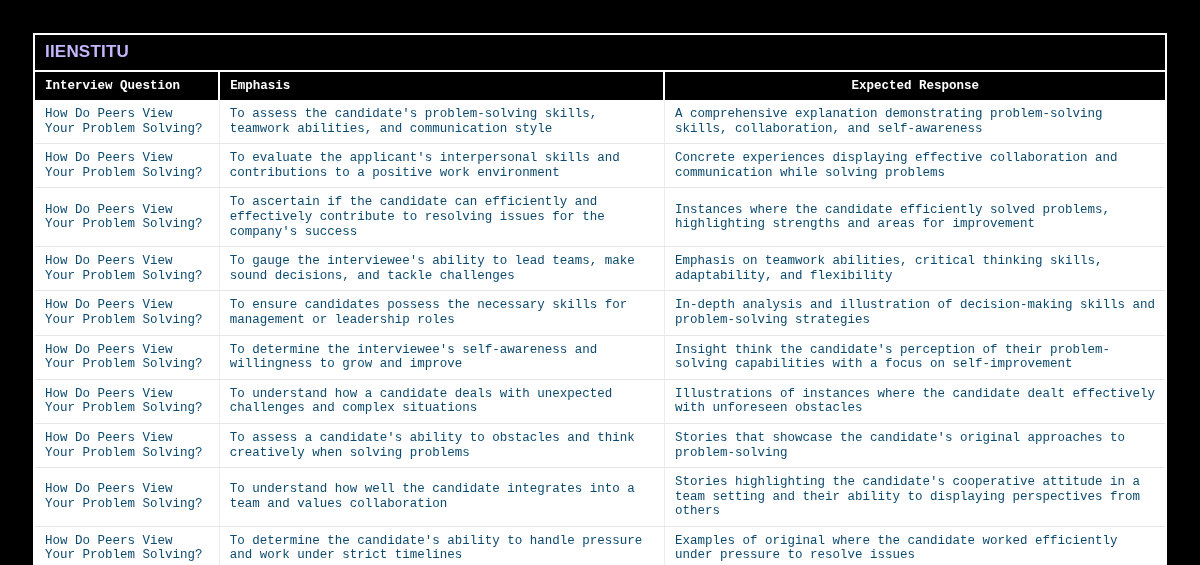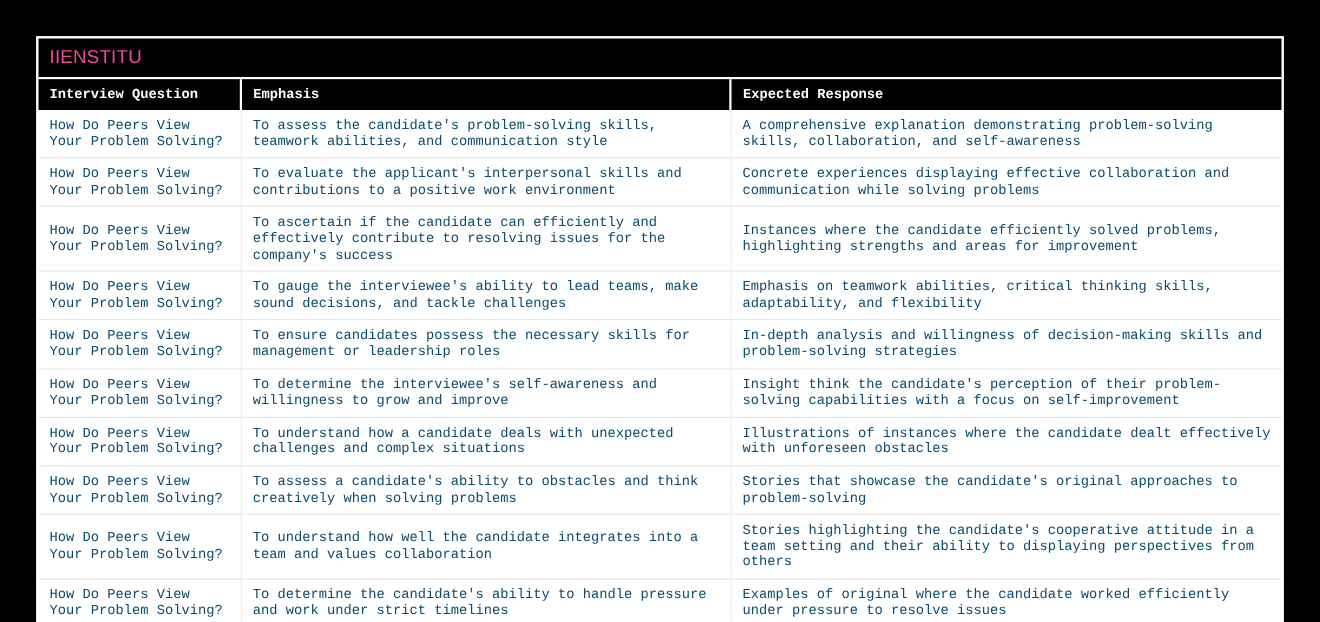--- a/index.html
+++ b/index.html
@@ -11,22 +11,22 @@
   }
   .panel {
     position: absolute;
     left: 33px; top: 33px;
     width: 1134px;
     background: #ffffff;
     border: 2px solid #ffffff;
   }
   .title-bar {
     background: #000000;
-    color: #ec4899;
-    font-weight: normal;
+    color: #c4b5fd;
+    font-weight: bold;
     font-size: 17px;
     letter-spacing: 0.2px;
     padding: 7px 10px 8px 10px;
     border-bottom: 2px solid #ffffff;
   }
   table.data-table {
     width: 100%;
     border-collapse: collapse;
     table-layout: fixed;
     font-family: Liberation Mono, monospace;
@@ -36,21 +36,21 @@
   table.data-table col.c3 { width: 44.3%; }
   thead th {
     background: #000000;
     color: #ffffff;
     font-weight: bold;
     font-size: 12.5px;
     text-align: left;
     padding: 7px 10px;
     border-right: 2px solid #ffffff;
   }
-  thead th:last-child { border-right: none; }
+  thead th:last-child { border-right: none; text-align: center; }
   tbody td {
     background: #ffffff;
     color: #0c4a6e;
     font-size: 12.5px;
     line-height: 14.6px;
     padding: 7px 10px;
     vertical-align: middle;
     border-bottom: 1px solid #e6e6e6;
     border-right: 1px solid #ececec;
   }
@@ -96,21 +96,21 @@
 
   <tr>
     <td>How Do Peers View Your Problem Solving?</td>
     <td>To gauge the interviewee's ability to lead teams, make sound decisions, and tackle challenges</td>
     <td>Emphasis on teamwork abilities, critical thinking skills, adaptability, and flexibility</td>
   </tr>
 
   <tr>
     <td>How Do Peers View Your Problem Solving?</td>
     <td>To ensure candidates possess the necessary skills for management or leadership roles</td>
-    <td>In-depth analysis and willingness of decision-making skills and problem-solving strategies</td>
+    <td>In-depth analysis and illustration of decision-making skills and problem-solving strategies</td>
   </tr>
 
   <tr>
     <td>How Do Peers View Your Problem Solving?</td>
     <td>To determine the interviewee's self-awareness and willingness to grow and improve</td>
     <td>Insight think the candidate's perception of their problem-solving capabilities with a focus on self-improvement</td>
   </tr>
 
   <tr>
     <td>How Do Peers View Your Problem Solving?</td>

